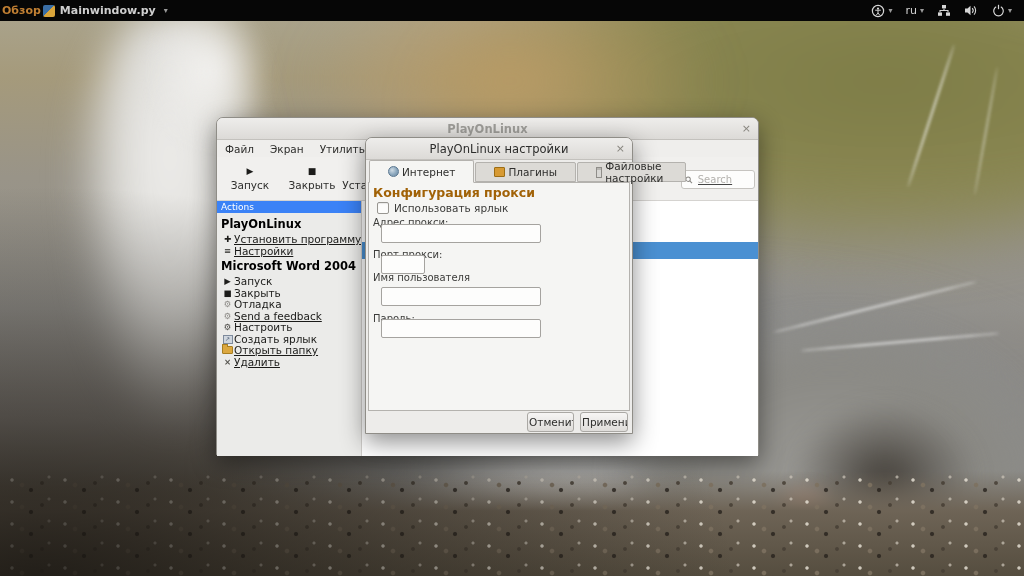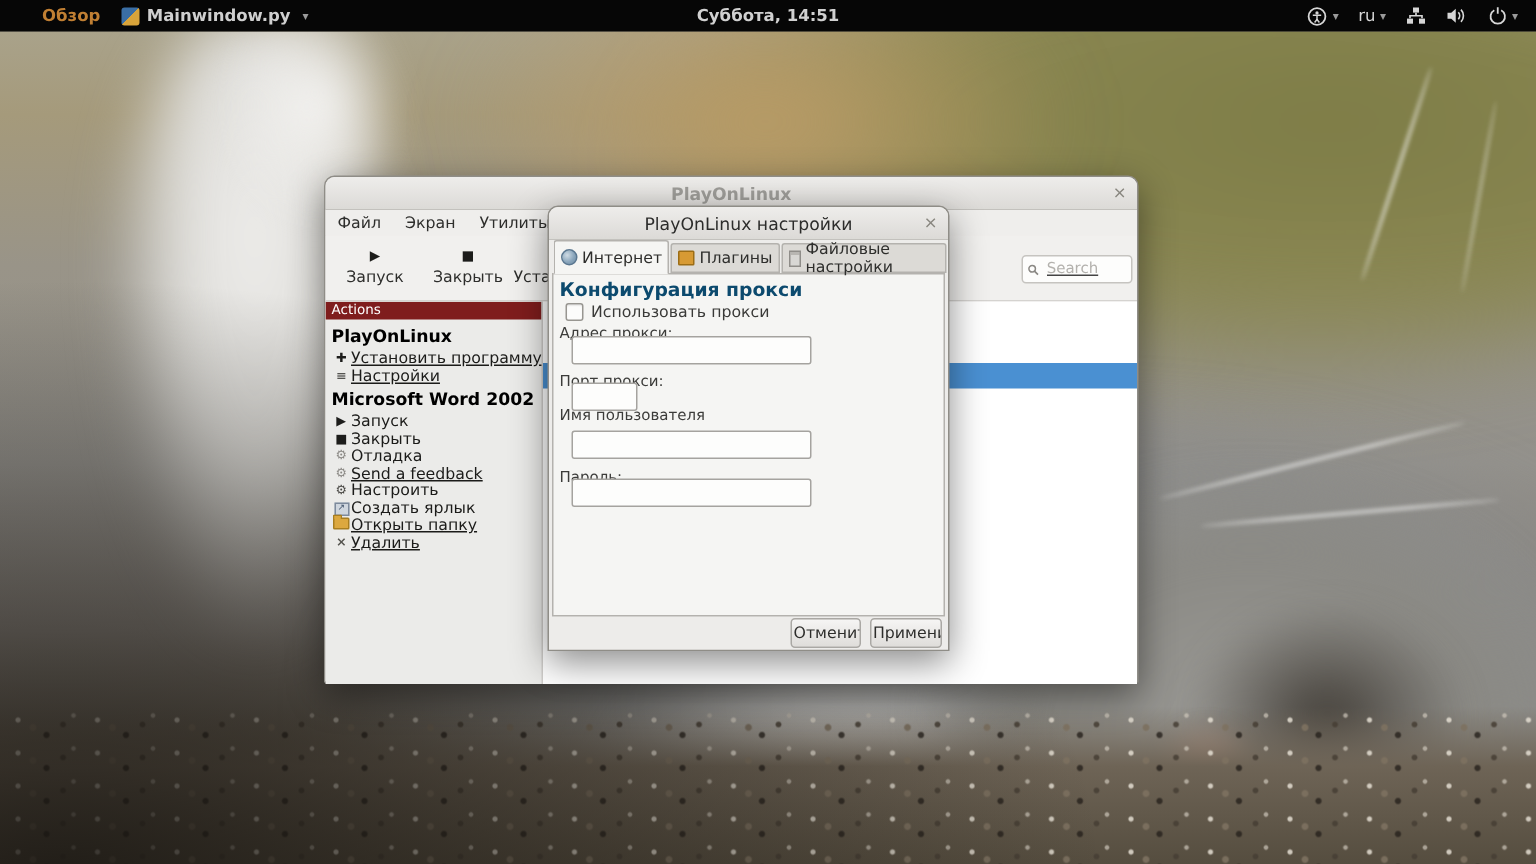--- a/index.html
+++ b/index.html
@@ -2,21 +2,21 @@
 <html><head>
 <meta charset="utf-8">
 <style>
   html,body{margin:0;padding:0;}
   .screen{position:relative;width:1024px;height:576px;overflow:hidden;
     font-family:"DejaVu Sans",sans-serif;background:#8e8a7e;-webkit-font-smoothing:antialiased;}
 
   
   .topbar{position:absolute;left:0;top:0;width:1024px;height:21px;background:#060606;
     display:flex;align-items:center;color:#d5d5d5;font-size:11px;z-index:50;}
-  .tb-left{display:flex;align-items:center;gap:14px;padding-left:28px;}
+  .tb-left{display:flex;align-items:center;gap:2px;padding-left:2px;}
   .tb-activities{color:#c07f33;font-weight:bold;}
   .tb-app{display:flex;align-items:center;gap:5px;font-weight:bold;color:#cfcfcf;}
   .tb-appicon{width:12px;height:12px;border-radius:2px;
     background:linear-gradient(135deg,#3a6ea5 0 50%,#d9a43a 50% 100%);}
   .caret{font-size:8px;color:#9a9a9a;margin-left:3px;}
   .tb-center{position:absolute;left:0;right:0;text-align:center;font-weight:bold;color:#d0d0d0;pointer-events:none;}
   .tb-right{margin-left:auto;display:flex;align-items:center;gap:13px;padding-right:12px;z-index:2;}
   .tb-item{display:flex;align-items:center;}
   .tb-right svg{display:block;}
 
@@ -79,50 +79,50 @@
   .toolbtn{width:58px;display:flex;flex-direction:column;align-items:center;gap:3px;
     font-size:10.5px;color:#2e2e2c;margin-left:4px;}
   .toolbtn .glyph{font-size:9px;color:#1c1c1a;line-height:9px;}
   .searchbox{position:absolute;right:3px;top:13px;width:66px;height:17px;background:#fdfdfc;
     border:1px solid #c6c4c0;border-radius:3px;display:flex;align-items:center;padding:0 3px;gap:3px;}
   .searchbox input{border:0;outline:0;background:transparent;width:100%;font-size:10px;
     font-family:"DejaVu Sans",sans-serif;color:#444;text-decoration:underline;}
   .searchbox input::placeholder{color:#b3b1ad;}
   .winbody{display:flex;height:255px;}
   .sidebar{width:144px;background:#ebebe9;border-right:1px solid #d0cecb;overflow:hidden;}
-  .actions-hdr{background:#7f1d1d;color:#ffffff;font-size:9px;padding:1px 4px;}
+  .actions-hdr{background:#3b82f6;color:#ffffff;font-size:9px;padding:1px 4px;}
   .side-list{padding:2px 0 0 4px;font-size:10.5px;color:#1b1b19;}
   .side-title{font-weight:bold;font-size:11.5px;color:#000;margin:2px 0 3px 0;}
   .side-item{display:flex;align-items:center;height:11.5px;line-height:11.5px;white-space:nowrap;}
   .side-ic{width:13px;flex:0 0 13px;text-align:center;font-size:8.5px;line-height:9px;color:#1d1d1b;}
   .ic-gear{color:#8b8985;}
   .ic-gear-dark{color:#494844;}
   .ic-del{color:#55544f;font-weight:bold;}
   .ic-shortcut{display:inline-block;width:8px;height:7px;border:1px solid #7d8a9c;background:#cfd6de;
     font-size:6px;line-height:6px;text-align:center;color:#41536b;}
   .ic-folder{display:inline-block;position:relative;width:9px;height:6px;background:#dca83f;border:1px solid #a87e20;border-radius:1px;}
   .ic-folder::before{content:"";position:absolute;left:-1px;top:-3px;width:4px;height:2px;background:#dca83f;border:1px solid #a87e20;border-bottom:none;border-radius:1px 1px 0 0;}
   .u{text-decoration:underline;}
   .content{flex:1;background:#ffffff;position:relative;}
   .sel-row{position:absolute;left:0;right:0;top:41px;height:17px;background:#4a90d2;}
 
   
   .dialog{left:365px;top:137px;width:266px;height:295px;z-index:20;display:flex;flex-direction:column;}
   .tabrow{height:22px;display:flex;align-items:flex-end;padding-left:3px;position:relative;z-index:2;}
   .tab{display:flex;align-items:center;gap:3px;font-size:10.5px;color:#2e2e2c;
-    border:1px solid #b4b2ae;background:#dcdad6;height:18px;padding:0 4px;margin-right:1px;border-radius:2px 2px 0 0;}
+    border:1px solid #b4b2ae;background:#dcdad6;height:18px;padding:0 18px;margin-right:1px;border-radius:2px 2px 0 0;}
   .tab.active{background:#f5f5f3;height:21px;margin-bottom:-1px;border-bottom:1px solid #f5f5f3;}
   .tab-ic-globe{width:9px;height:9px;border-radius:50%;border:1px solid #5a7790;
     background:radial-gradient(circle at 35% 35%,#cfdbe4 0%,#8aa6bc 55%,#6f8ba2 100%);}
   .tab-ic-plugin{width:9px;height:8px;background:#d79a33;border:1px solid #9c6d15;border-radius:1px;}
   .tab-ic-fileassoc{width:8px;height:9px;background:#d8d7d4;border:1px solid #8f8d89;
     box-shadow:inset 0 2px 0 #b8b6b2;}
   .nbpanel{position:relative;margin:0 2px;flex:0 0 227px;height:227px;background:#f5f5f3;
     border:1px solid #b4b2ae;z-index:1;}
-  .nb-heading{position:absolute;left:4px;top:2px;font-size:12.5px;font-weight:bold;color:#0c4a6e;}
+  .nb-heading{position:absolute;left:4px;top:2px;font-size:12.5px;font-weight:bold;color:#a16207;}
   .cbrow{position:absolute;left:8px;top:19px;display:flex;align-items:center;gap:5px;
     font-size:10.5px;color:#3a3a38;}
   .cbox{width:10px;height:10px;background:#fcfcfb;border:1px solid #989691;border-radius:2px;
     box-shadow:inset 0 1px 1px rgba(0,0,0,.08);}
   .fld-label{position:absolute;left:4px;font-size:10px;color:#3c3c3a;z-index:1;white-space:nowrap;}
   .fld-input{position:absolute;left:12px;height:17px;background:#fdfdfc;border:1px solid #a5a39f;
     border-radius:2px;z-index:2;font-family:"DejaVu Sans",sans-serif;font-size:11px;padding:0 3px;outline:0;}
   .w-wide{width:152px;}
   .w-narrow{width:36px;}
   .lbl1{top:34px;} .inp1{top:41px;}
@@ -153,21 +153,20 @@
     <div class="wp wp-nose"></div>
     <div class="whisker wk1"></div>
     <div class="whisker wk2"></div>
     <div class="whisker wk3"></div>
     <div class="whisker wk4"></div>
     <div class="wp wp-gravel"></div>
     <div class="wp wp-dark"></div>
   </div>
 
   <div class="topbar">
-    <div class="tb-center">Суббота, 14:51</div>
     <div class="tb-left">
       <span class="tb-activities">Обзор</span>
       <span class="tb-app">
         <span class="tb-appicon"></span>
         <span>Mainwindow.py</span>
         <span class="caret">▾</span>
       </span>
     </div>
     <div class="tb-right">
       <span class="tb-item">
@@ -244,21 +243,21 @@
         <div class="side-list">
           <div class="side-title">PlayOnLinux</div>
           <div class="side-item">
             <span class="side-ic">✚</span>
             <span class="u">Установить программу</span>
           </div>
           <div class="side-item">
             <span class="side-ic">≡</span>
             <span class="u">Настройки</span>
           </div>
-          <div class="side-title">Microsoft Word 2002</div>
+          <div class="side-title">Microsoft Word 2004</div>
           <div class="side-item">
             <span class="side-ic">▶</span>
             <span>Запуск</span>
           </div>
           <div class="side-item">
             <span class="side-ic">■</span>
             <span>Закрыть</span>
           </div>
           <div class="side-item">
             <span class="side-ic ic-gear">⚙</span>
@@ -308,21 +307,21 @@
       </div>
       <div class="tab">
         <span class="tab-ic-fileassoc"></span>
         <span>Файловые настройки</span>
       </div>
     </div>
     <div class="nbpanel">
       <div class="nb-heading">Конфигурация прокси</div>
       <div class="cbrow">
         <span class="cbox"></span>
-        <span>Использовать прокси</span>
+        <span>Использовать ярлык</span>
       </div>
       <div class="fld-label lbl1">Адрес прокси:</div>
       <input class="fld-input inp1 w-wide" style="">
       <div class="fld-label lbl2">Порт прокси:</div>
       <input class="fld-input inp2 w-narrow" style="">
       <div class="fld-label lbl3">Имя пользователя</div>
       <input class="fld-input inp3 w-wide" style="">
       <div class="fld-label lbl4">Пароль:</div>
       <input class="fld-input inp4 w-wide" style="">
     </div>

